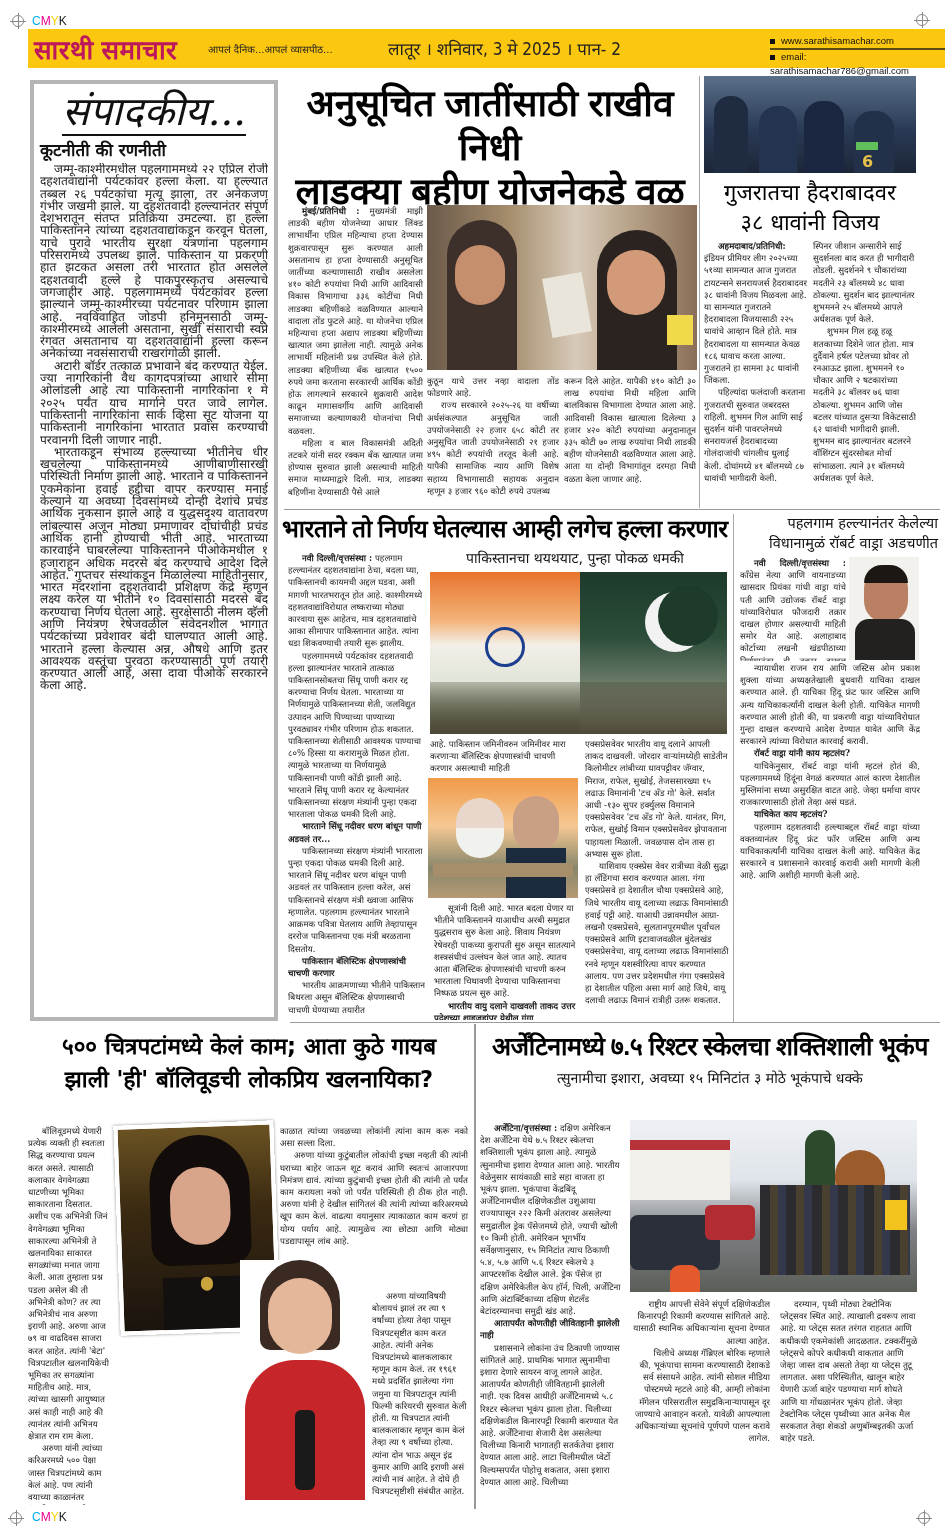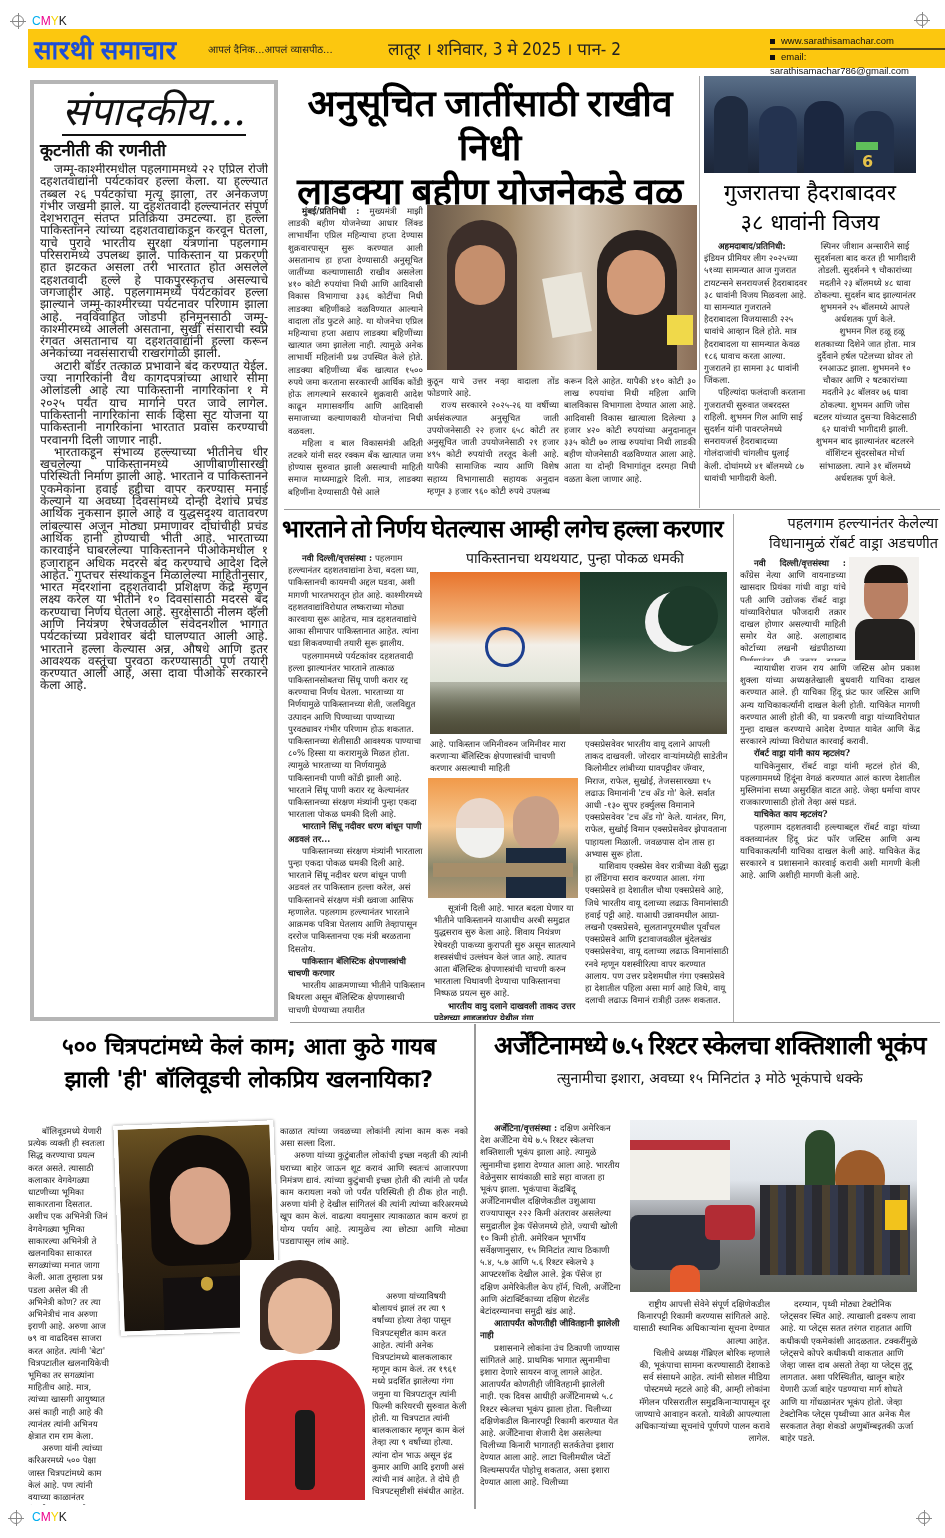--- a/index.html
+++ b/index.html
@@ -7,42 +7,42 @@
   body { position: relative; font-family: "DejaVu Serif", "Liberation Serif", serif; color: #111; }
   .abs { position: absolute; }
   .reg { font-family: "Liberation Sans", sans-serif; font-size: 12px; }
   .reg .c { color: #00aeef; } .reg .m { color: #ec008c; } .reg .y { color: #f5d400; } .reg .k { color: #222; }
   .cross { width: 12px; height: 12px; border: 1px solid #888; border-radius: 50%; position: absolute; }
   .cross:before, .cross:after { content: ""; position: absolute; background: #888; }
   .cross:before { left: 5px; top: -3px; width: 1px; height: 16px; }
   .cross:after { top: 5px; left: -3px; height: 1px; width: 16px; }
 
   .masthead { left: 28px; top: 29px; width: 918px; height: 39px; background: #fcc70f; }
-  .brand { position: absolute; left: 6px; top: 2px; font-size: 26px; font-weight: bold; color: #1d4ed8; letter-spacing: 0.5px; font-family: Liberation Serif, serif; }
+  .brand { position: absolute; left: 6px; top: 2px; font-size: 26px; font-weight: bold; color: #be185d; letter-spacing: 0.5px; font-family: Liberation Sans, sans-serif; }
   .tagline { position: absolute; left: 180px; top: 13px; font-size: 10px; color: #222; }
   .dateline { position: absolute; left: 360px; top: 8px; font-size: 17px; font-weight: normal; color: #222; font-family: "DejaVu Sans Condensed", "DejaVu Sans", sans-serif; }
   .contacts { position: absolute; left: 742px; top: 5px; font-family: "Liberation Sans", sans-serif; font-size: 9.5px; color: #111; line-height: 14px; }
   .contacts .row:first-child { border-bottom: 2px solid #5b4a12; }
   .contacts .sq { display: inline-block; width: 5px; height: 5px; background: #111; margin-right: 6px; vertical-align: middle; }
 
   .txt { font-size: 8.6px; line-height: 12.2px; color: #222; text-align: justify; overflow: hidden; }
   .txt p { text-indent: 14px; }
   .txt .sub { font-weight: bold; text-indent: 14px; }
 
   
   .editorial { left: 30px; top: 80px; width: 248px; height: 941px; border: 4px solid #b5b5b5; background: #fff; padding: 4px 6px; }
   .ed-title { text-align: center; font-size: 40px; font-style: italic; font-family: "DejaVu Serif", serif; line-height: 46px; }
   .ed-title span { border-bottom: 2px solid #111; }
   .ed-head { font-size: 17px; font-weight: bold; margin: 4px 0 2px; }
 
   .photo { position: absolute; overflow: hidden; }
   .hline { position: absolute; height: 2px; background: #999; }
   .vline { position: absolute; width: 1px; background: #aaa; }
 
-  h1.big { position: absolute; font-family: Liberation Serif, serif; font-weight: 900; color: #000; text-align: center; }
+  h1.big { position: absolute; font-family: Liberation Sans, sans-serif; font-weight: 900; color: #000; text-align: center; }
 </style>
 </head>
 <body>
 
 <div class="abs cross" style="left:12px; top:15px;"></div>
 <div class="abs reg" style="left:32px; top:14px;">
   <span class="c">C</span><span class="m">M</span><span class="y">Y</span><span class="k">K</span>
 </div>
 <div class="abs cross" style="left:916px; top:14px;"></div>
 <div class="abs cross" style="left:10px; top:1512px;"></div>
@@ -104,21 +104,21 @@
   <div style="position:absolute; left:152px; top:66px; width:22px; height:8px; background:#5fbf5a;"></div>
   <div style="position:absolute; left:158px; top:76px; font:bold 16px 'DejaVu Sans',sans-serif; color:#e6c24a;">6</div>
 </div>
 <h1 class="big" style="left:704px; top:178px; width:212px; font-size:22px; line-height:30px; font-weight:normal; font-family:'DejaVu Sans',sans-serif;">
   <span>गुजरातचा हैदराबादवर</span><br><span>३८ धावांनी विजय</span>
 </h1>
 <div class="abs txt" style="left:704px; top:240px; width:104px; height:266px; text-align:left;">
   <p><b>अहमदाबाद/प्रतिनिधी:</b> <span>इंडियन प्रीमियर लीग २०२५च्या ५१व्या सामन्यात आज गुजरात टायटन्सने सनरायजर्स हैदराबादवर ३८ धावांनी विजय मिळवला आहे. या सामन्यात गुजरातने हैदराबादला विजयासाठी २२५ धावांचे आव्हान दिले होते. मात्र हैदराबादला या सामन्यात केवळ १८६ धावाच करता आल्या. गुजरातने हा सामना ३८ धावांनी जिंकला.</span></p>
   <p>पहिल्यांदा फलंदाजी करताना गुजरातची सुरुवात जबरदस्त राहिली. शुभमन गिल आणि साई सुदर्शन यांनी पावरप्लेमध्ये सनरायजर्स हैदराबादच्या गोलंदाजांची चांगलीच धुलाई केली. दोघांमध्ये ४१ बॉलमध्ये ८७ धावांची भागीदारी केली.</p>
 </div>
-<div class="abs txt" style="left:813px; top:240px; width:104px; height:266px; text-align:center;">
+<div class="abs txt" style="left:813px; top:240px; width:104px; height:266px; text-align:left;">
   <div>स्पिनर जीशान अन्सारीने साई सुदर्शनला बाद करत ही भागीदारी तोडली. सुदर्शनने ९ चौकारांच्या मदतीने २३ बॉलमध्ये ४८ धावा ठोकल्या. सुदर्शन बाद झाल्यानंतर शुभमनने २५ बॉलमध्ये आपले अर्धशतक पूर्ण केले.</div>
   <p>शुभमन गिल हळू हळू शतकाच्या दिशेने जात होता. मात्र दुर्दैवाने हर्षल पटेलच्या थ्रोवर तो रनआऊट झाला. शुभमनने १० चौकार आणि २ षटकारांच्या मदतीने ३८ बॉलवर ७६ धावा ठोकल्या. शुभमन आणि जोस बटलर यांच्यात दुसऱ्या विकेटसाठी ६२ धावांची भागीदारी झाली. शुभमन बाद झाल्यानंतर बटलरने वॉशिंग्टन सुंदरसोबत मोर्चा सांभाळला. त्याने ३१ बॉलमध्ये अर्धशतक पूर्ण केले.</p>
 </div>
 
 <h1 class="big" style="left:282px; top:513px; width:447px; font-size:24px; line-height:32px; text-align:left; letter-spacing:-0.5px;">भारताने तो निर्णय घेतल्यास आम्ही लगेच हल्ला करणार</h1>
 <div class="abs" style="left:420px; top:548px; width:310px; font-family:'DejaVu Sans',sans-serif; font-size:14px; text-align:center;">पाकिस्तानचा थयथयाट, पुन्हा पोकळ धमकी</div>
 <div class="abs txt" style="left:288px; top:552px; width:137px; height:468px; text-align:left;">
   <p><b>नवी दिल्ली/वृत्तसंस्था :</b> <span>पहलगाम हल्ल्यानंतर दहशतवाद्यांना ठेचा, बदला घ्या, पाकिस्तानची कायमची अद्दल घडवा, अशी मागणी भारतभरातून होत आहे. काश्मीरमध्ये दहशतवाद्यांविरोधात लष्कराच्या मोठ्या कारवाया सुरू आहेतच, मात्र दहशतवाद्यांचे आका सीमापार पाकिस्तानात आहेत. त्यांना धडा शिकवण्याची तयारी सुरू झालीय.</span></p>
   <p>पहलगाममध्ये पर्यटकांवर दहशतवादी हल्ला झाल्यानंतर भारताने तात्काळ पाकिस्तानसोबतचा सिंधू पाणी करार रद्द करण्याचा निर्णय घेतला. भारताच्या या निर्णयामुळे पाकिस्तानच्या शेती, जलविद्युत उत्पादन आणि पिण्याच्या पाण्याच्या पुरवठ्यावर गंभीर परिणाम होऊ शकतात. पाकिस्तानच्या शेतीसाठी आवश्यक पाण्याचा ८०% हिस्सा या करारामुळे मिळत होता. त्यामुळे भारताच्या या निर्णयामुळे पाकिस्तानची पाणी कोंडी झाली आहे. भारताने सिंधू पाणी करार रद्द केल्यानंतर पाकिस्तानच्या संरक्षण मंत्र्यांनी पुन्हा एकदा भारताला पोकळ धमकी दिली आहे.</p>
   <div class="sub">भारताने सिंधू नदीवर धरण बांधून पाणी अडवलं तर...</div>

